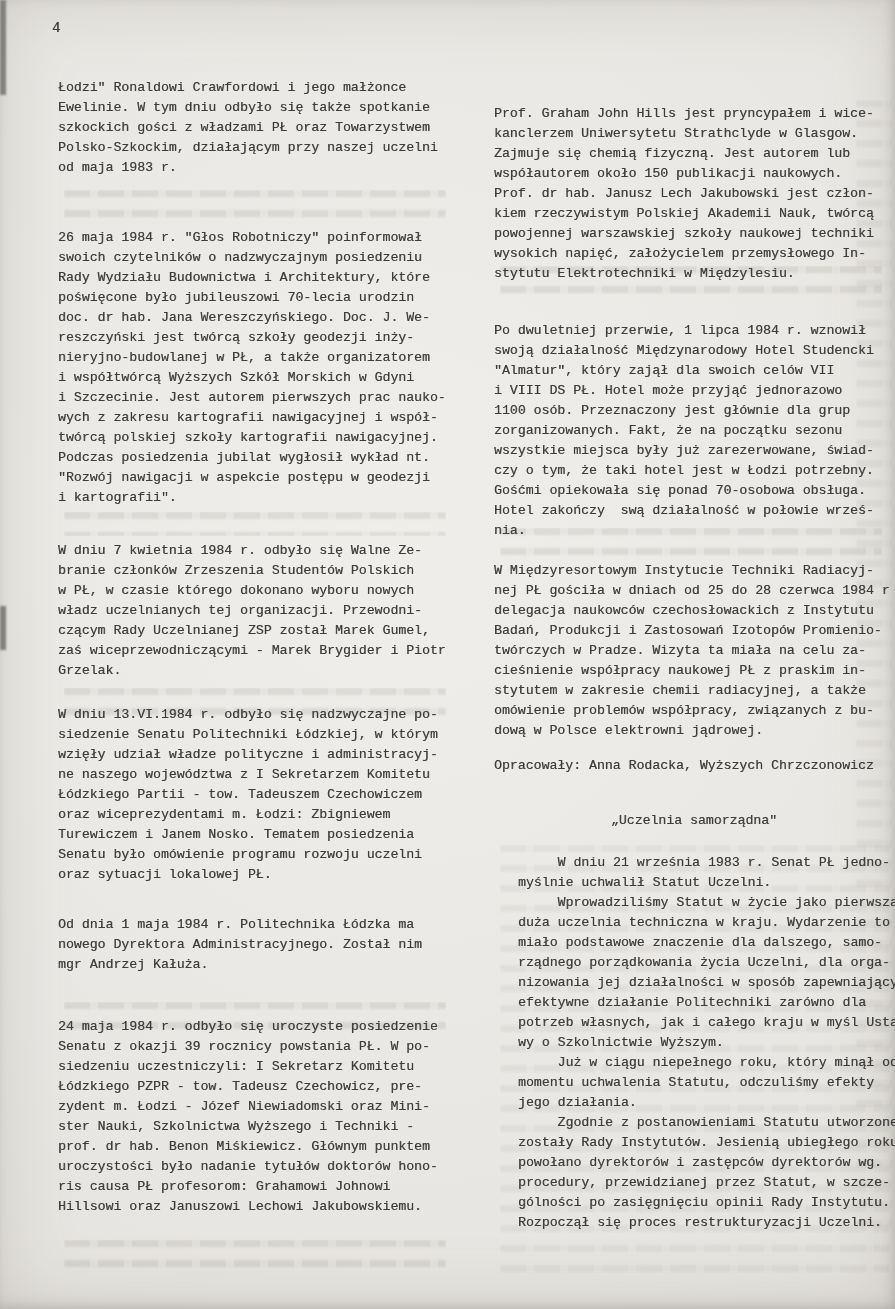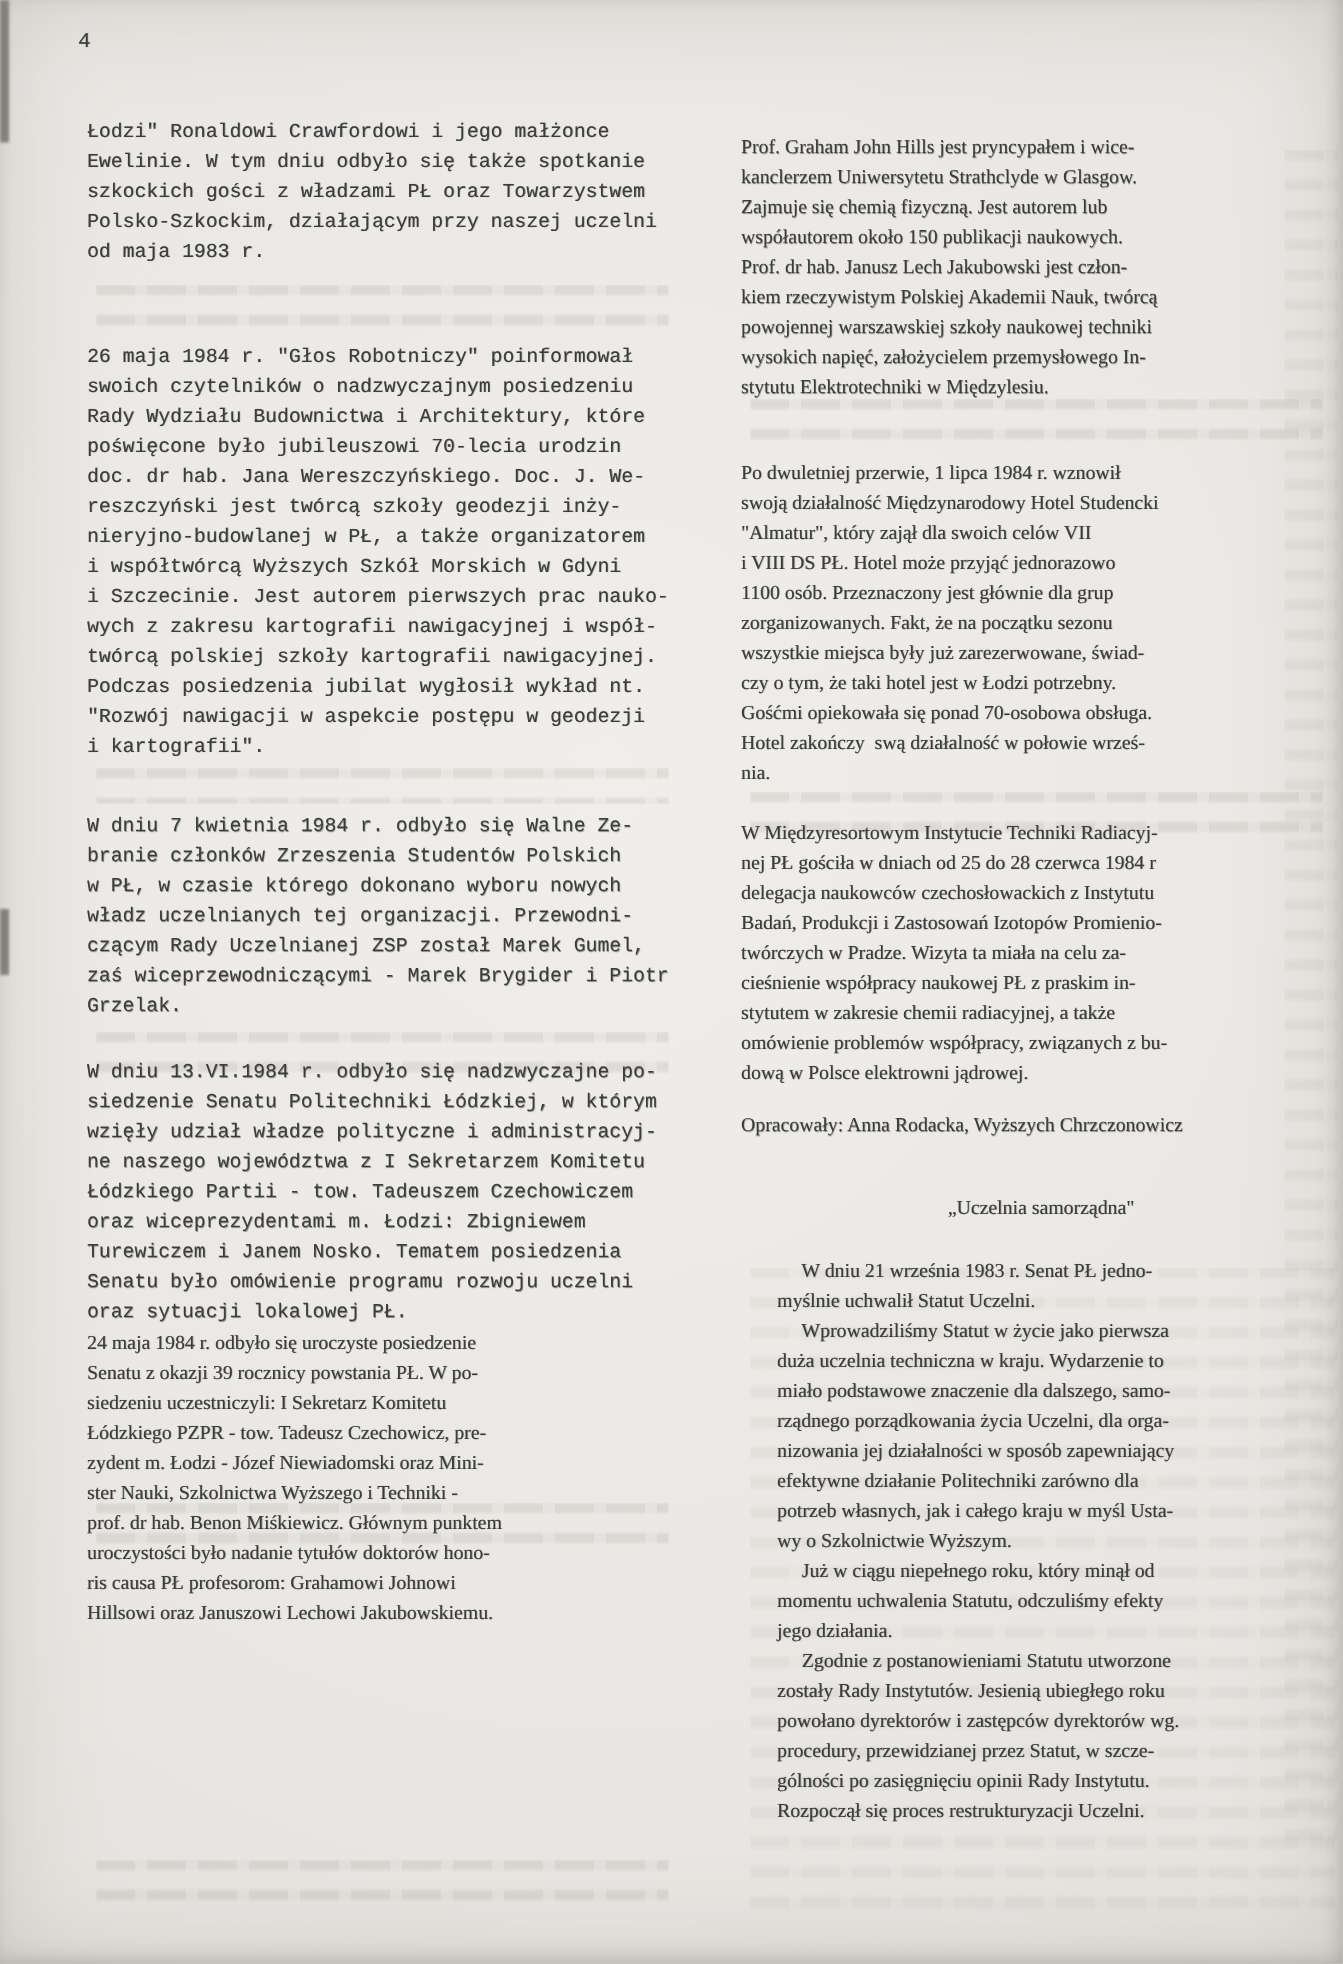--- a/index.html
+++ b/index.html
@@ -28,21 +28,21 @@
   .page-number {
     position: absolute;
     left: 52px;
     top: 18px;
     font-size: 14px;
     line-height: 20px;
     text-shadow: 0.4px 0.4px 0.5px rgba(55,55,55,0.55);
   }
   .col { position: absolute; }
   .col-left  { left: 58px;  top: 78px; width: 400px; }
-  .col-right { left: 494px; top: 88px; width: 400px; font-family: Liberation Serif, serif; }
+  .col-right { left: 494px; top: 104px; width: 400px; }
   .section-heading {
     text-align: center;
     font-weight: normal;
     font-size: 13.2px;
     line-height: 20px;
     white-space: pre;
     margin: 0;
     text-shadow: 0.4px 0.4px 0.5px rgba(55,55,55,0.55);
   }
   
@@ -117,21 +117,24 @@
 Grzelak.</p>
     <p class="typewritten" style="margin-top:24px;">W dniu 13.VI.1984 r. odbyło się nadzwyczajne po-
 siedzenie Senatu Politechniki Łódzkiej, w którym
 wzięły udział władze polityczne i administracyj-
 ne naszego województwa z I Sekretarzem Komitetu
 Łódzkiego Partii - tow. Tadeuszem Czechowiczem
 oraz wiceprezydentami m. Łodzi: Zbigniewem
 Turewiczem i Janem Nosko. Tematem posiedzenia
 Senatu było omówienie programu rozwoju uczelni
 oraz sytuacji lokalowej PŁ.</p>
-    <p class="typewritten" style="font-family:Liberation Serif, serif;">24 maja 1984 r. odbyło się uroczyste posiedzenie
+    <p class="typewritten" style="margin-top:30px;">Od dnia 1 maja 1984 r. Politechnika Łódzka ma
+nowego Dyrektora Administracyjnego. Został nim
+mgr Andrzej Kałuża.</p>
+    <p class="typewritten" style="margin-top:42px;">24 maja 1984 r. odbyło się uroczyste posiedzenie
 Senatu z okazji 39 rocznicy powstania PŁ. W po-
 siedzeniu uczestniczyli: I Sekretarz Komitetu
 Łódzkiego PZPR - tow. Tadeusz Czechowicz, pre-
 zydent m. Łodzi - Józef Niewiadomski oraz Mini-
 ster Nauki, Szkolnictwa Wyższego i Techniki -
 prof. dr hab. Benon Miśkiewicz. Głównym punktem
 uroczystości było nadanie tytułów doktorów hono-
 ris causa PŁ profesorom: Grahamowi Johnowi
 Hillsowi oraz Januszowi Lechowi Jakubowskiemu.</p>
   </div>

